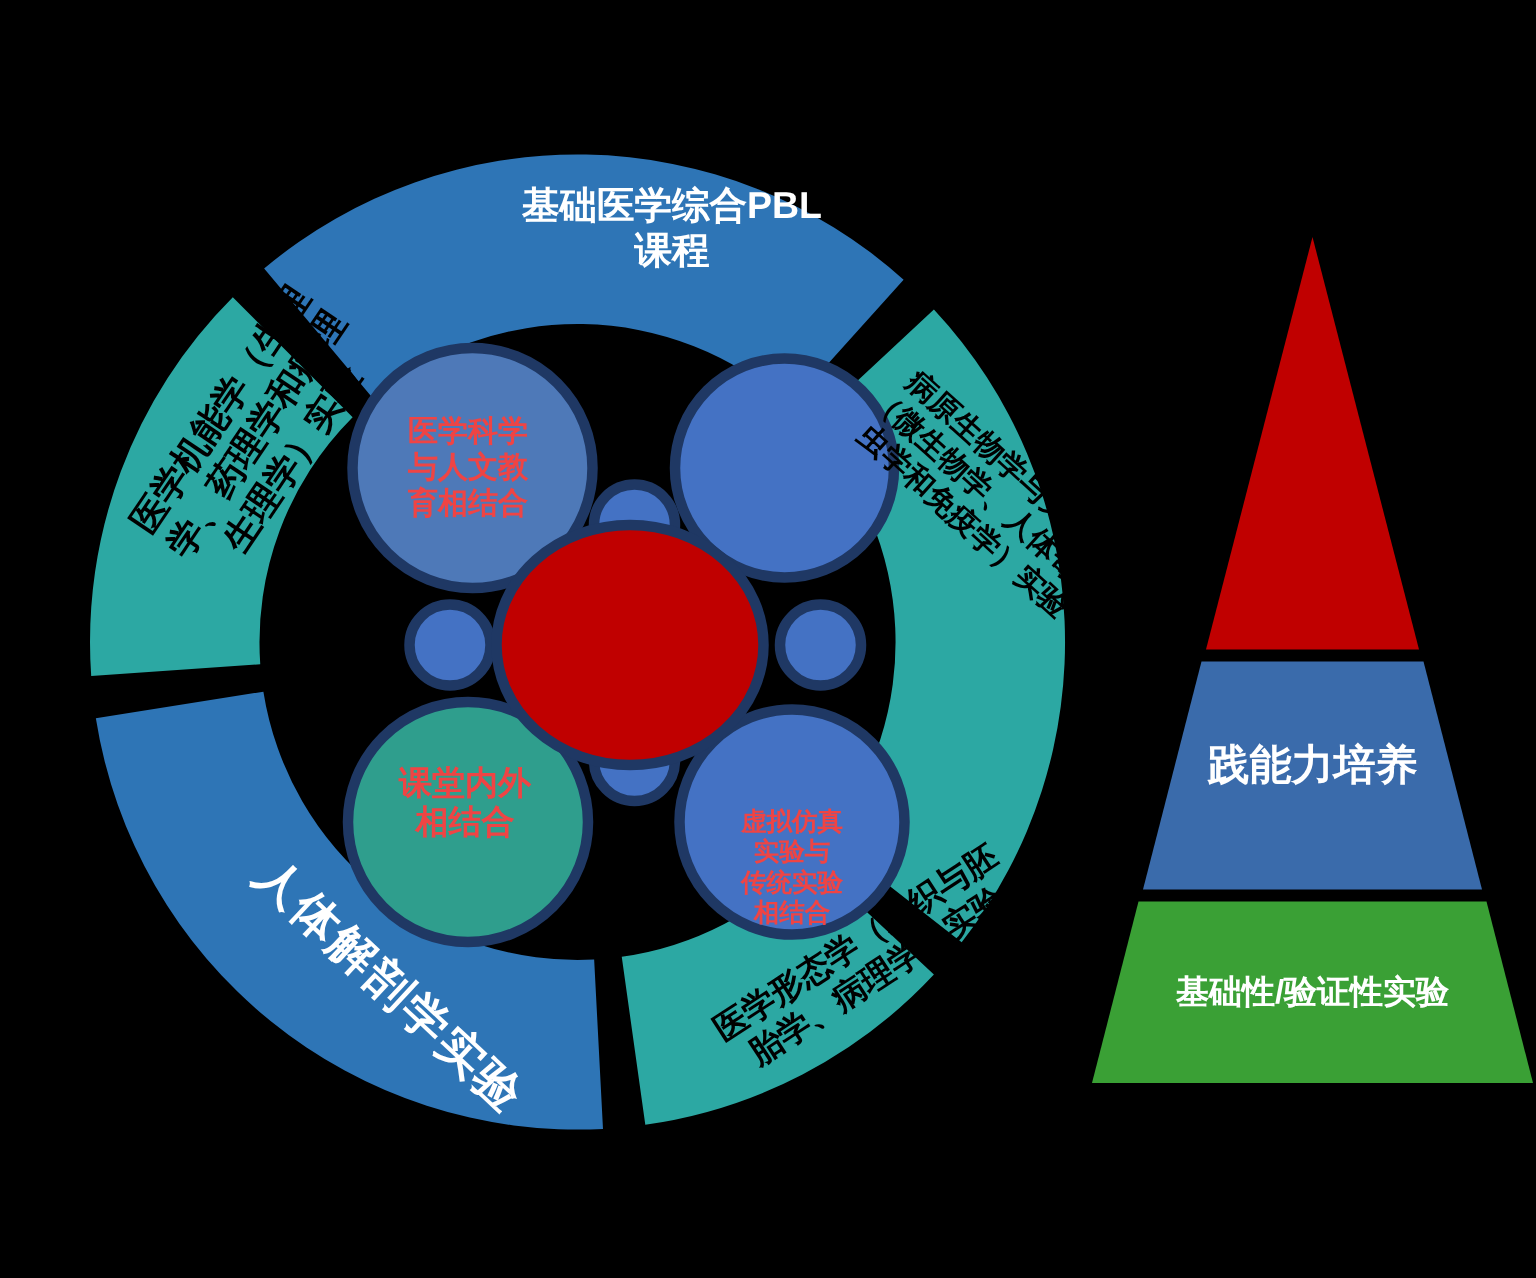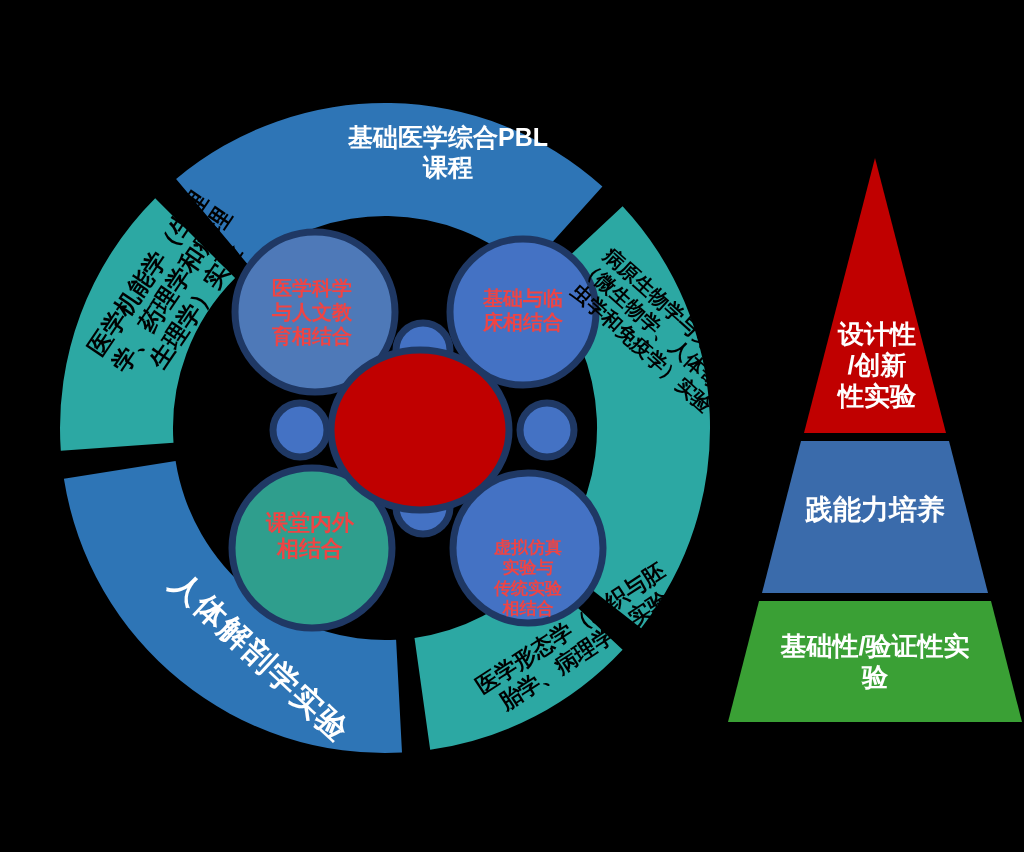--- a/index.html
+++ b/index.html
@@ -86,33 +86,28 @@
   <div class="label white-text" style="left:260px; top:657px; font-size:31px; letter-spacing:2px; transform:translate(-50%,-50%) rotate(43deg);">人体解剖学实验</div>
 
   <div class="label black-text" style="left:172px; top:290px; font-size:24px; transform:translate(-50%,-50%) rotate(-56deg);">医学机能学（生理
 学、药理学和病理
 生理学）实验</div>
 
   <div class="label orange-text" style="left:312px; top:312px; font-size:20px; transform:translate(-50%,-50%);">医学科学
 与人文教
 育相结合</div>
 
-  <div class="label orange-text" style="left:523px; top:310px; font-size:20px; transform:translate(-50%,-50%);">基础与临
-床相结合</div>
 
   <div class="label orange-text" style="left:310px; top:520px; font-size:22px; transform:translate(-50%,-50%);margin-top:16px;">课堂内外
 相结合</div>
 
   <div class="label orange-text" style="left:528px; top:548px; font-size:17px; transform:translate(-50%,-50%);margin-top:31px;">虚拟仿真
 实验与
 传统实验
 相结合</div>
 
 
-  <div class="label white-text" style="left:877px; top:366px; font-size:26px; transform:translate(-50%,-50%);">设计性
-/创新
-性实验</div>
 
   <div class="label white-text" style="left:875px; top:510px; font-size:28px; transform:translate(-50%,-50%);">践能力培养</div>
 
-  <div class="label white-text" style="left:875px; top:662px; font-size:26px; transform:translate(-50%,-50%);">基础性/验证性实验</div>
+  <div class="label white-text" style="left:875px; top:662px; font-size:22px; transform:translate(-50%,-50%);">基础性/验证性实验</div>
 
 </div>
 
 </body></html>

